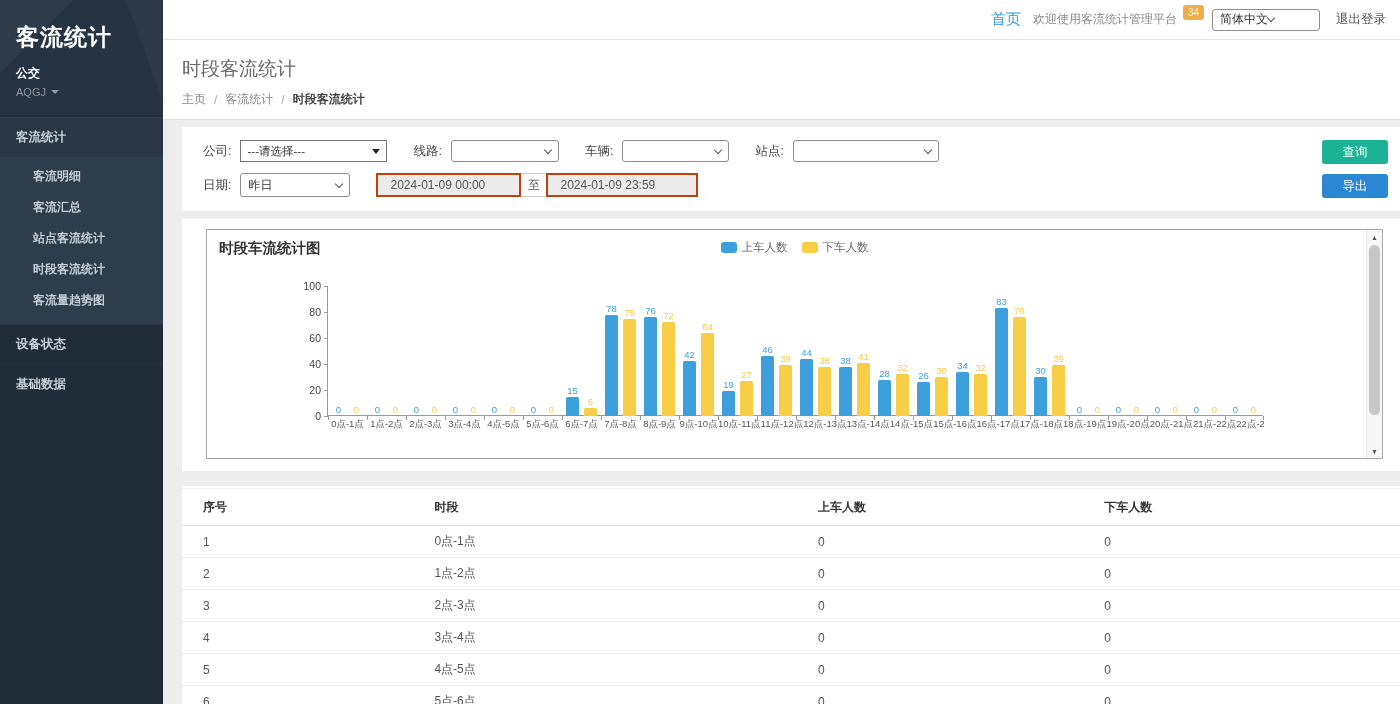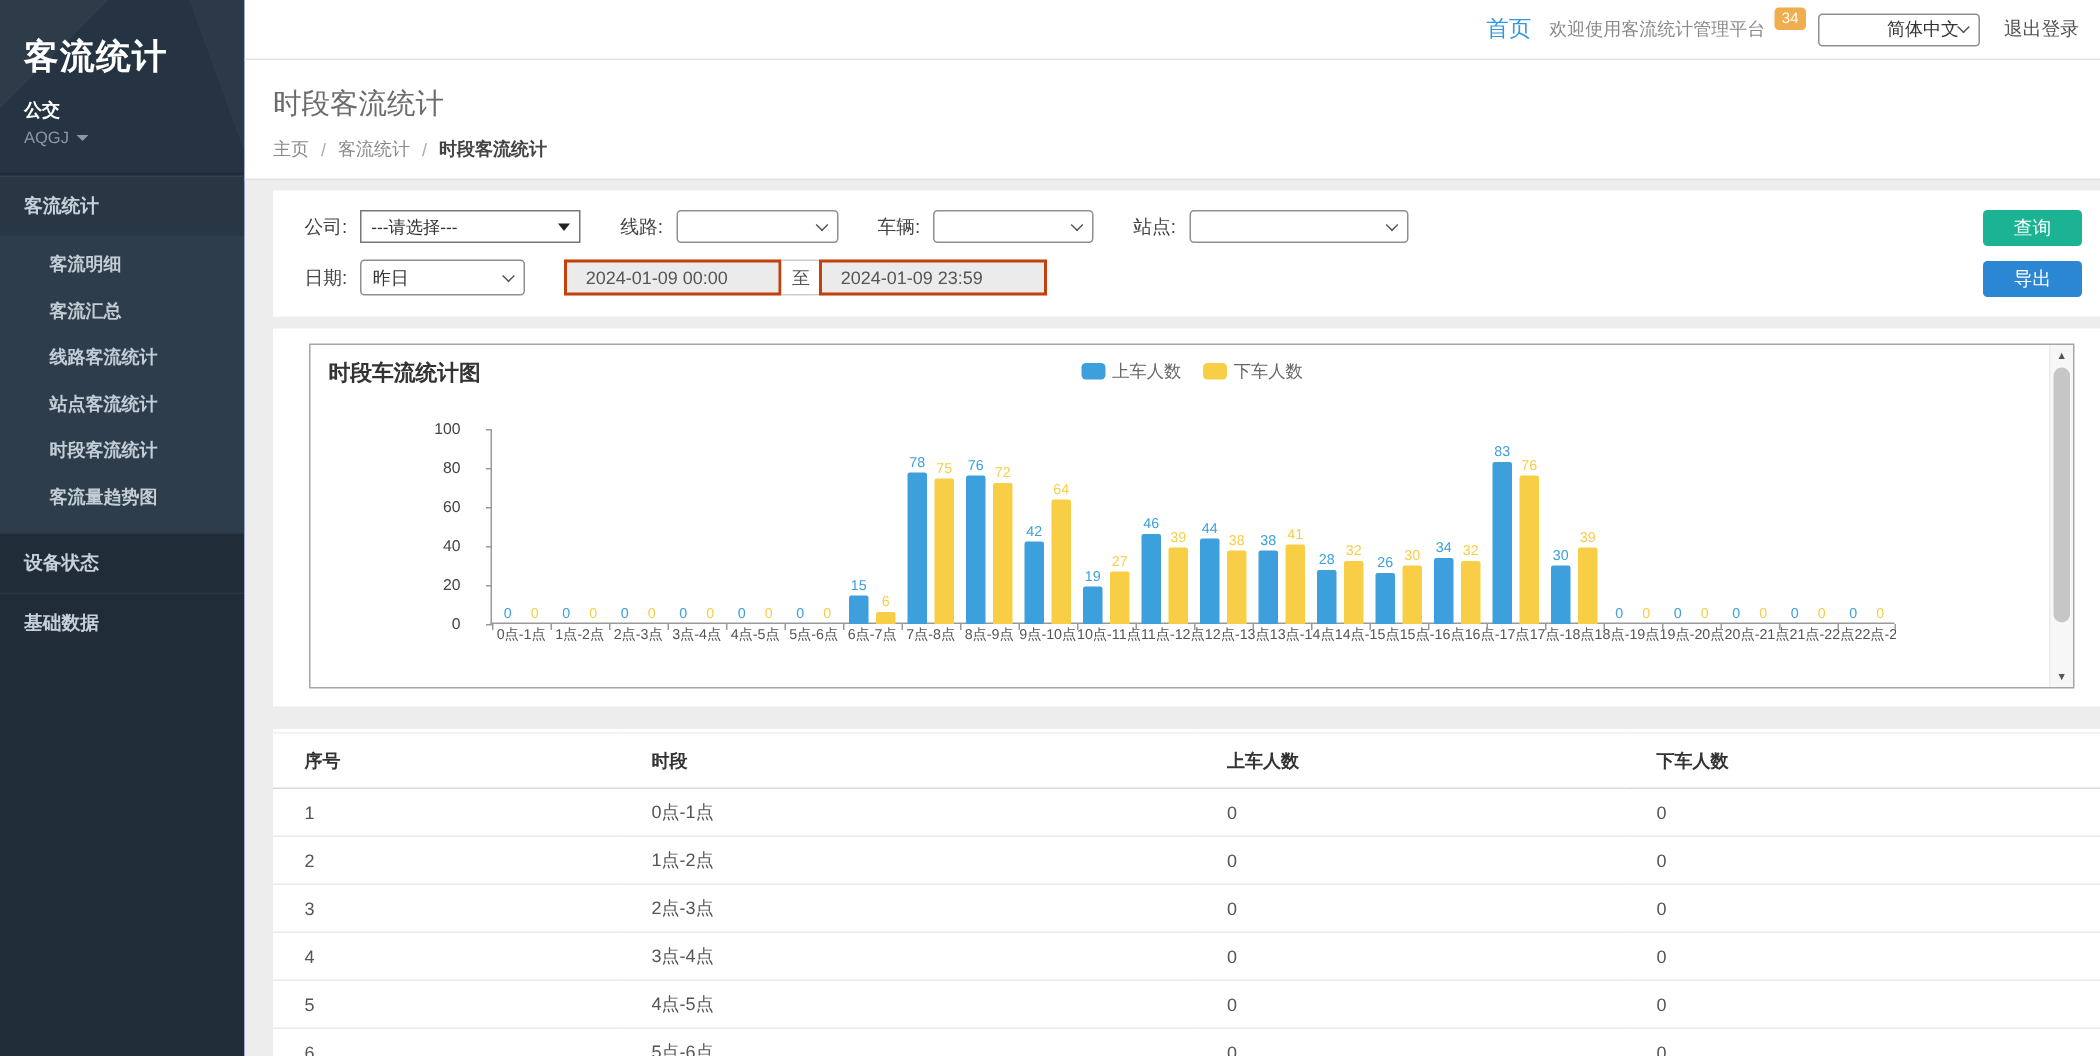--- a/index.html
+++ b/index.html
@@ -25,21 +25,21 @@
   .submenu-item { padding:7px 0 7px 33px; font-size:12px; font-weight:bold; color:#c2cdd5; cursor:pointer; }
 
   
   .main { flex:1; display:flex; flex-direction:column; background:#1d4ed8; }
   .topbar { height:40px; background:#fff; border-bottom:1px solid #e4e4e4;
     display:flex; align-items:center; justify-content:flex-end; padding-right:8px; }
   .home-link { color:#3598dc; font-size:15px; margin-right:12px; cursor:pointer; }
   .welcome { color:#8a8a8a; font-size:12px; }
   .badge { background:#f0ad4e; color:#fff; font-size:10px; border-radius:3px; padding:2px 5px; margin:0 8px 14px 6px; }
   .lang-select { width:108px; height:22px; border:1px solid #8f8f8f; border-radius:3px; background:#fff;
-    display:flex; align-items:center; justify-content:flex-end; padding:0 7px; font-size:12px; color:#333; cursor:pointer; }
+    display:flex; align-items:center; justify-content:flex-start; padding:0 7px; font-size:12px; color:#333; cursor:pointer; }
   .logout { color:#4f4f4f; font-size:12.5px; margin:0 6px 0 16px; cursor:pointer; white-space:nowrap; }
 
   .page-header { background:#fff; padding:16px 0 11px 19px; border-bottom:1px solid #e2e2e2; }
   .page-title { font-size:19px; color:#6b6b6b; }
   .breadcrumb { margin-top:9px; font-size:12px; color:#aaa; display:flex; gap:8px; align-items:center; }
   .breadcrumb .crumb { color:#8a8a8a; cursor:pointer; }
   .breadcrumb .crumb.current { color:#444; font-weight:bold; cursor:default; }
 
   .content { flex:1; padding:7px 0 0 19px; background:#ededed; overflow:hidden; }
 
@@ -75,21 +75,21 @@
   .legend-label { font-size:11.5px; color:#666; }
   .plot { position:absolute; left:120px; top:56px; width:936px; height:130px;
     border-left:1px solid #9a9a9a; border-bottom:1px solid #9a9a9a; }
   .bars-row { display:flex; height:130px; align-items:flex-end; }
   .grp { flex:0 0 39px; display:flex; justify-content:center; align-items:flex-end; gap:2px; height:130px; }
   .bar-col { width:16px; display:flex; flex-direction:column; align-items:center; justify-content:flex-end; height:130px; }
   .bar-val { font-size:9.5px; line-height:10px; margin-bottom:1px; white-space:nowrap; }
   .bar { width:13px; border-radius:1.5px 1.5px 0 0; }
   .xlabels { position:absolute; top:131px; left:0; width:936px; display:flex; overflow:hidden; }
   .xlab { flex:0 0 39px; font-size:9.5px; color:#555; text-align:center; white-space:nowrap; line-height:13px; }
-  .ylab { position:absolute; right:100%; margin-right:21px; font-size:10.5px; color:#444; line-height:10px; white-space:nowrap; }
+  .ylab { position:absolute; right:100%; margin-right:7px; font-size:10.5px; color:#444; line-height:10px; white-space:nowrap; }
   .ytick { position:absolute; right:100%; width:4px; height:1px; background:#9a9a9a; }
   .xtick { position:absolute; top:130px; width:1px; height:4px; background:#9a9a9a; }
   .vscroll { position:absolute; top:0; right:0; bottom:0; width:16px; background:#f7f7f7; border-left:1px solid #ebebeb; }
   .vs-arrow { position:absolute; left:0; width:100%; height:14px; display:flex; align-items:center; justify-content:center;
     font-size:7px; color:#555; cursor:pointer; }
   .vs-up { top:0; } .vs-down { bottom:0; }
   .vs-thumb { position:absolute; left:2px; top:15px; width:11px; height:calc(100% - 58px); background:#c6c6c6; border-radius:6px; cursor:grab; }
 
   
   .table-panel { background:#fff; margin-top:15px; padding-top:2px; min-height:230px; }
@@ -111,21 +111,20 @@
         <span>AQGJ</span>
         <span class="caret-down"></span>
       </div>
     </div>
     <nav class="menu" id="menu">
         <div class="menu-section expanded">
           <div class="menu-header">客流统计</div>
           <div class="submenu">
             <div class="submenu-item">客流明细</div>
             <div class="submenu-item">客流汇总</div>
-            <div class="submenu-item">线路客流统计</div>
             <div class="submenu-item">站点客流统计</div>
             <div class="submenu-item active">时段客流统计</div>
             <div class="submenu-item">客流量趋势图</div>
           </div>
         </div>
         <div class="menu-section">
           <div class="menu-header">设备状态</div>
         </div>
         <div class="menu-section">
           <div class="menu-header">基础数据</div>

